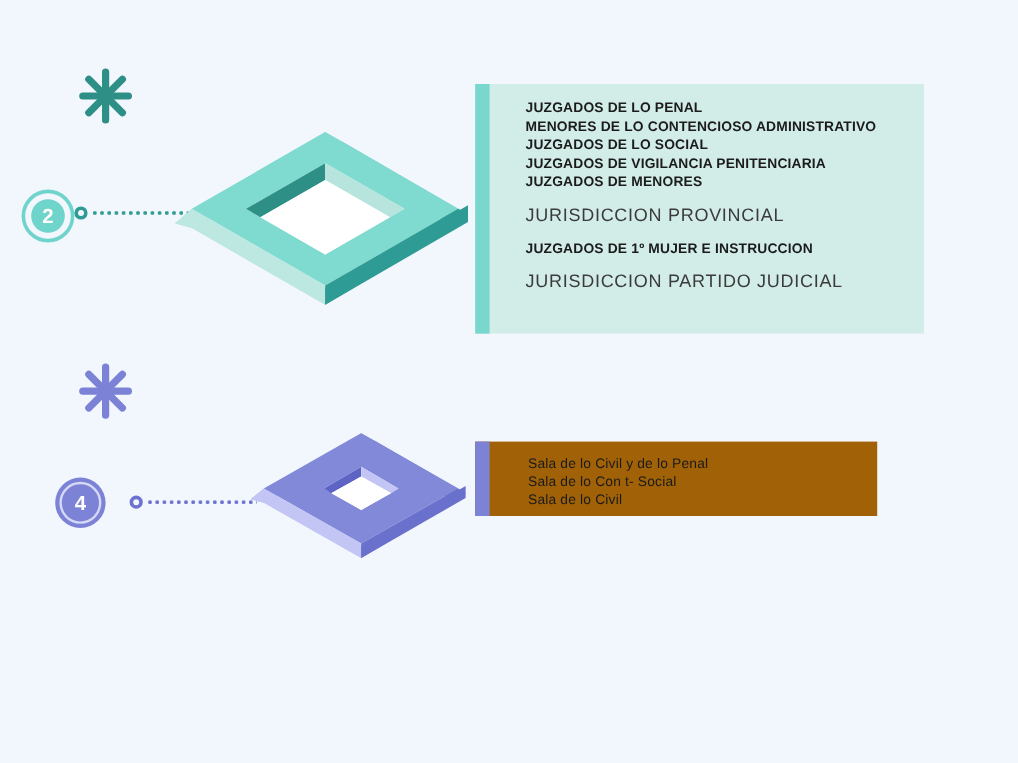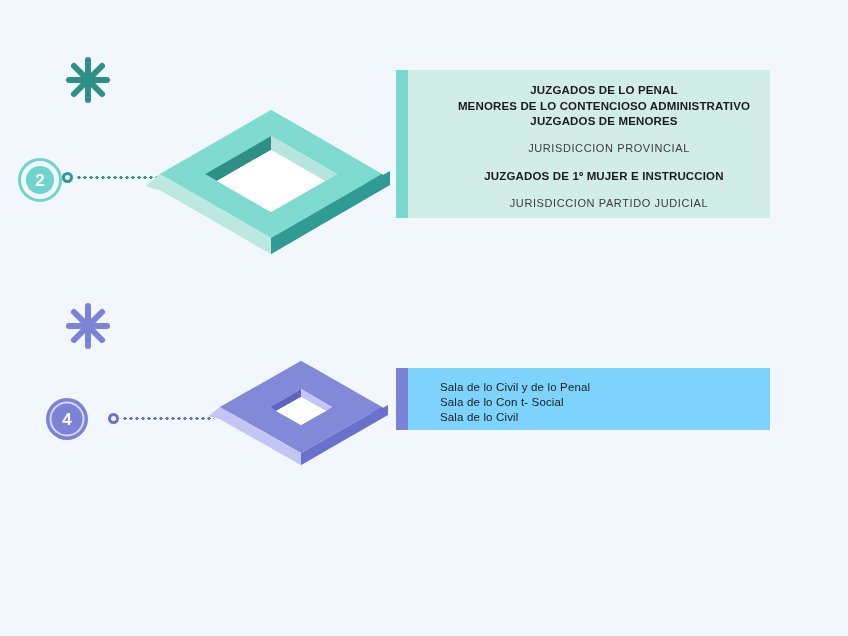--- a/index.html
+++ b/index.html
@@ -99,52 +99,50 @@
     flex: 0 0 auto;
     width: 12px;
     align-self: stretch;
   }
   .panel-body {
     flex: 1 1 auto;
     padding: 13px 0 12px 30px;
   }
 
   .panel.provincial {
-    left: 396px; top: 70px; width: 374px; height: 148px;
+    left: 396px; top: 70px; width: 374px; height: 208px;
     background: #d2ece8;
-    text-align: center;
   }
   .panel.provincial .panel-bar { background: #7ad7ce; }
 
   .panel.sala {
-    left: 396px; top: 368px; width: 374px; height: 62px;
-    background: #7dd3fc;
+    left: 396px; top: 368px; width: 335px; height: 62px;
+    background: #a16207;
   }
   .panel.sala .panel-bar { background: #7c83d6; }
   .panel.sala .panel-body { padding: 12px 0 10px 32px; }
 
   .group { }
   .group + .group { margin-top: 13px; }
 
   .item-strong {
     font-size: 11.5px;
     font-weight: bold;
     color: #1b1b1b;
     letter-spacing: 0.15px;
     line-height: 15.6px;
     white-space: nowrap;
   }
   .item-sub {
-    font-size: 11px;
+    font-size: 15px;
     font-weight: normal;
     color: #3b3b3b;
     letter-spacing: 0.6px;
     line-height: 15.6px;
     white-space: nowrap;
-    margin-left: 10px;
   }
   .item-plain {
     font-size: 11.5px;
     font-weight: normal;
     color: #1b1b1b;
     letter-spacing: 0.15px;
     line-height: 15px;
     white-space: nowrap;
   }
 </style>
@@ -210,20 +208,22 @@
     </svg>
   </div>
 
   <div class="panel provincial">
     <div class="panel-bar"></div>
     <div class="panel-body">
 
       <div class="group">
         <div class="item-strong">JUZGADOS DE LO PENAL</div>
         <div class="item-strong">MENORES DE LO CONTENCIOSO ADMINISTRATIVO</div>
+        <div class="item-strong">JUZGADOS DE LO SOCIAL</div>
+        <div class="item-strong">JUZGADOS DE VIGILANCIA PENITENCIARIA</div>
         <div class="item-strong">JUZGADOS DE MENORES</div>
         <div style="height:11px"></div>
         <div class="item-sub">JURISDICCION PROVINCIAL</div>
       </div>
 
       <div class="group">
         <div class="item-strong">JUZGADOS DE 1º MUJER E INSTRUCCION</div>
         <div style="height:11px"></div>
         <div class="item-sub">JURISDICCION PARTIDO JUDICIAL</div>
       </div>

